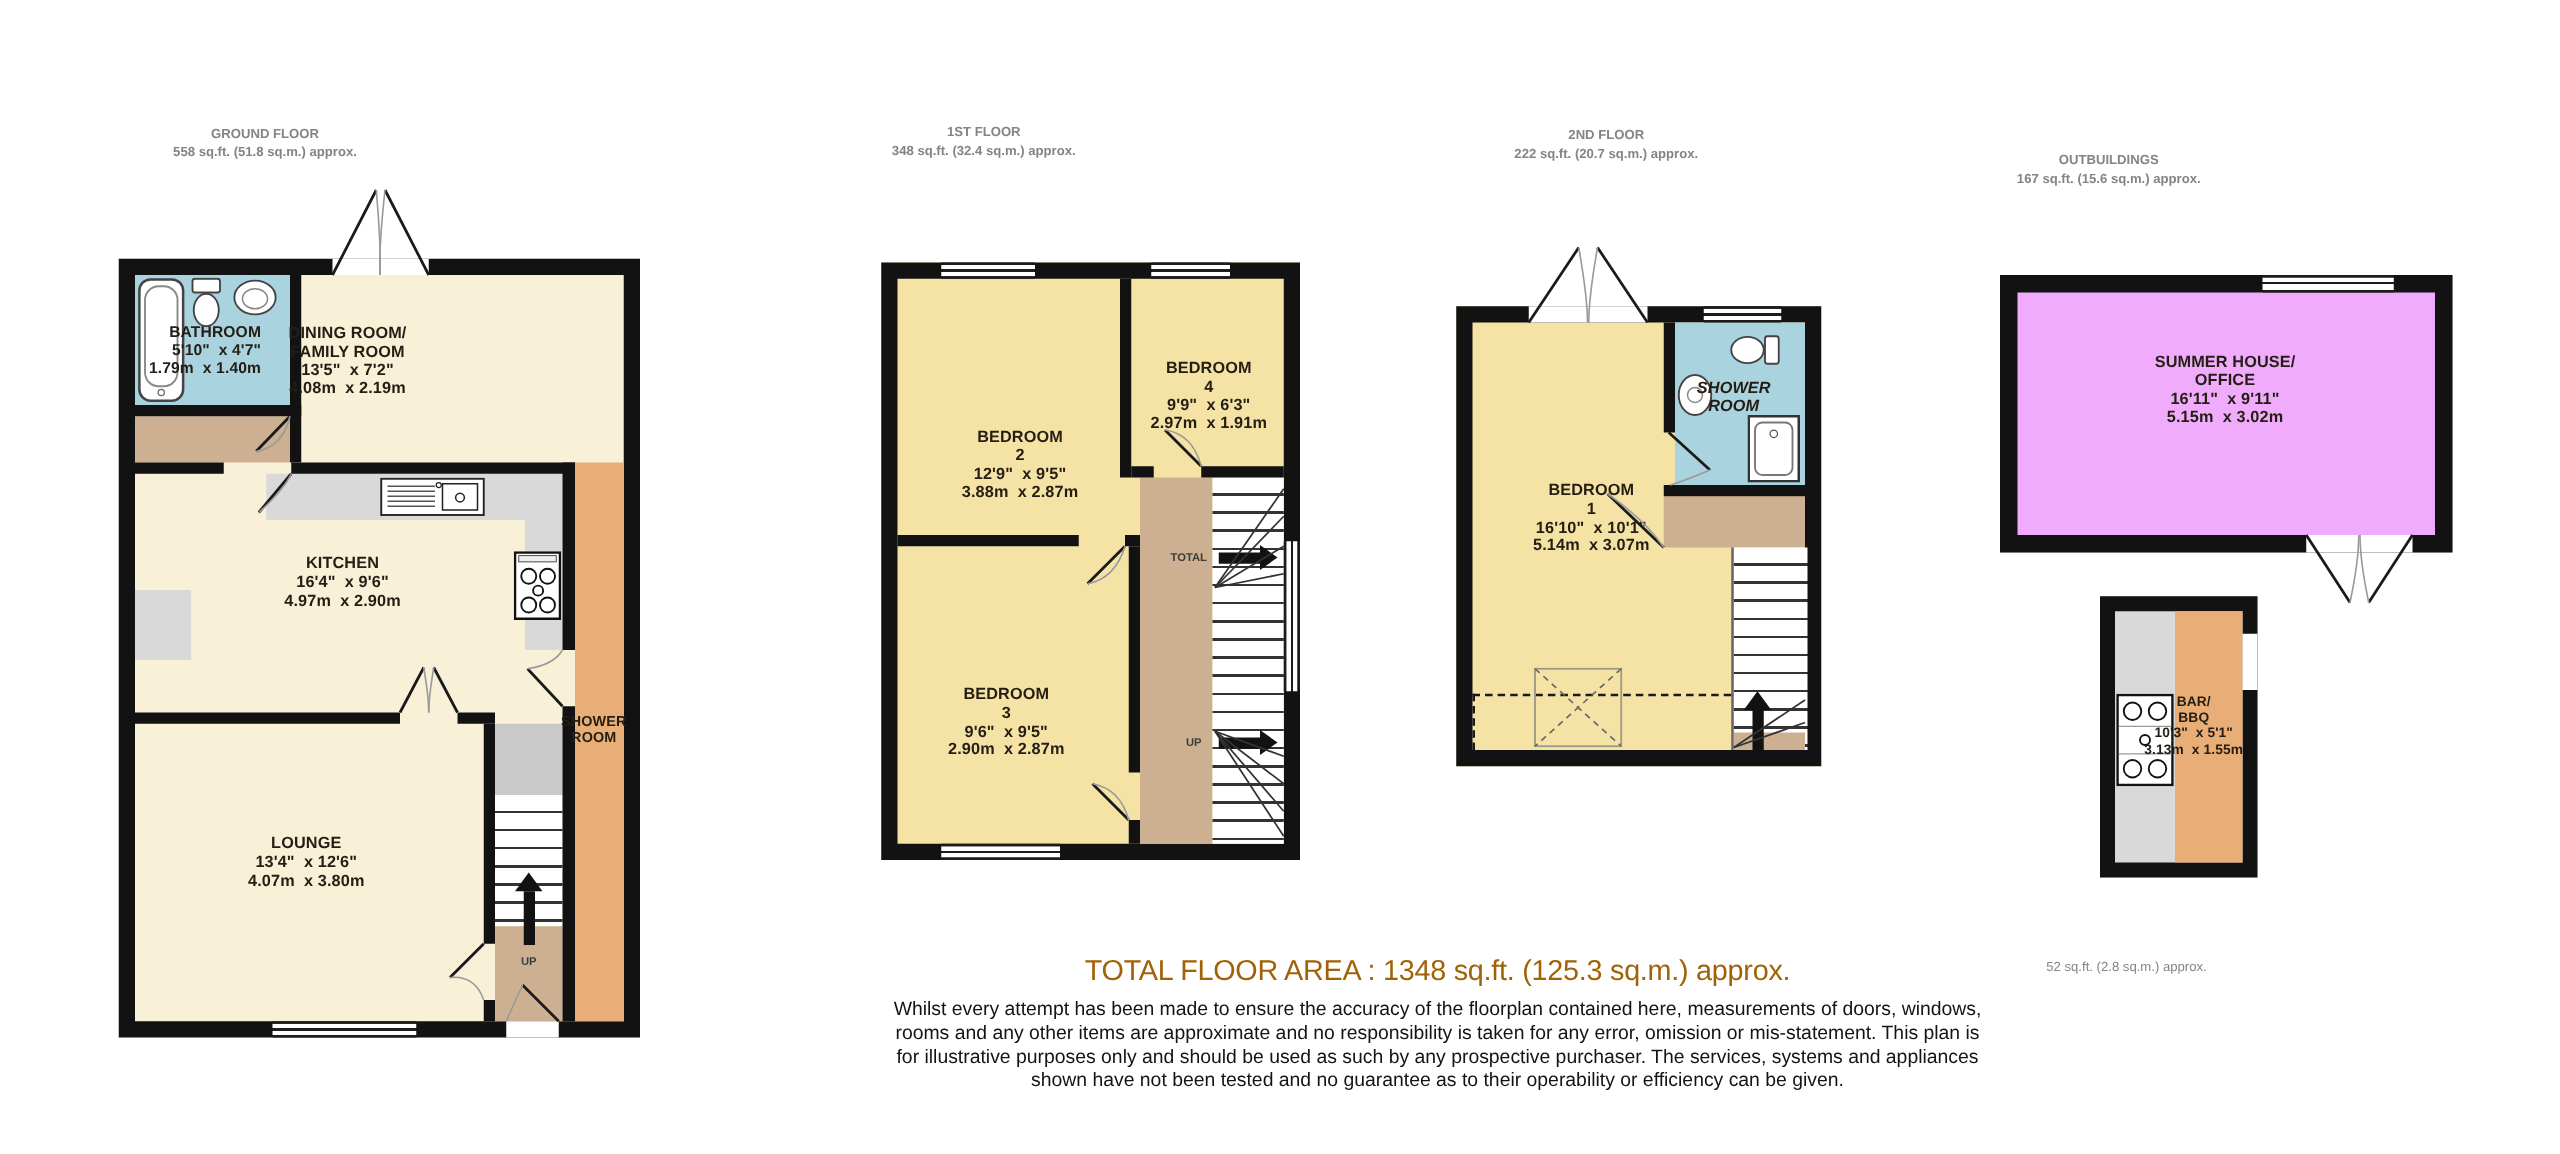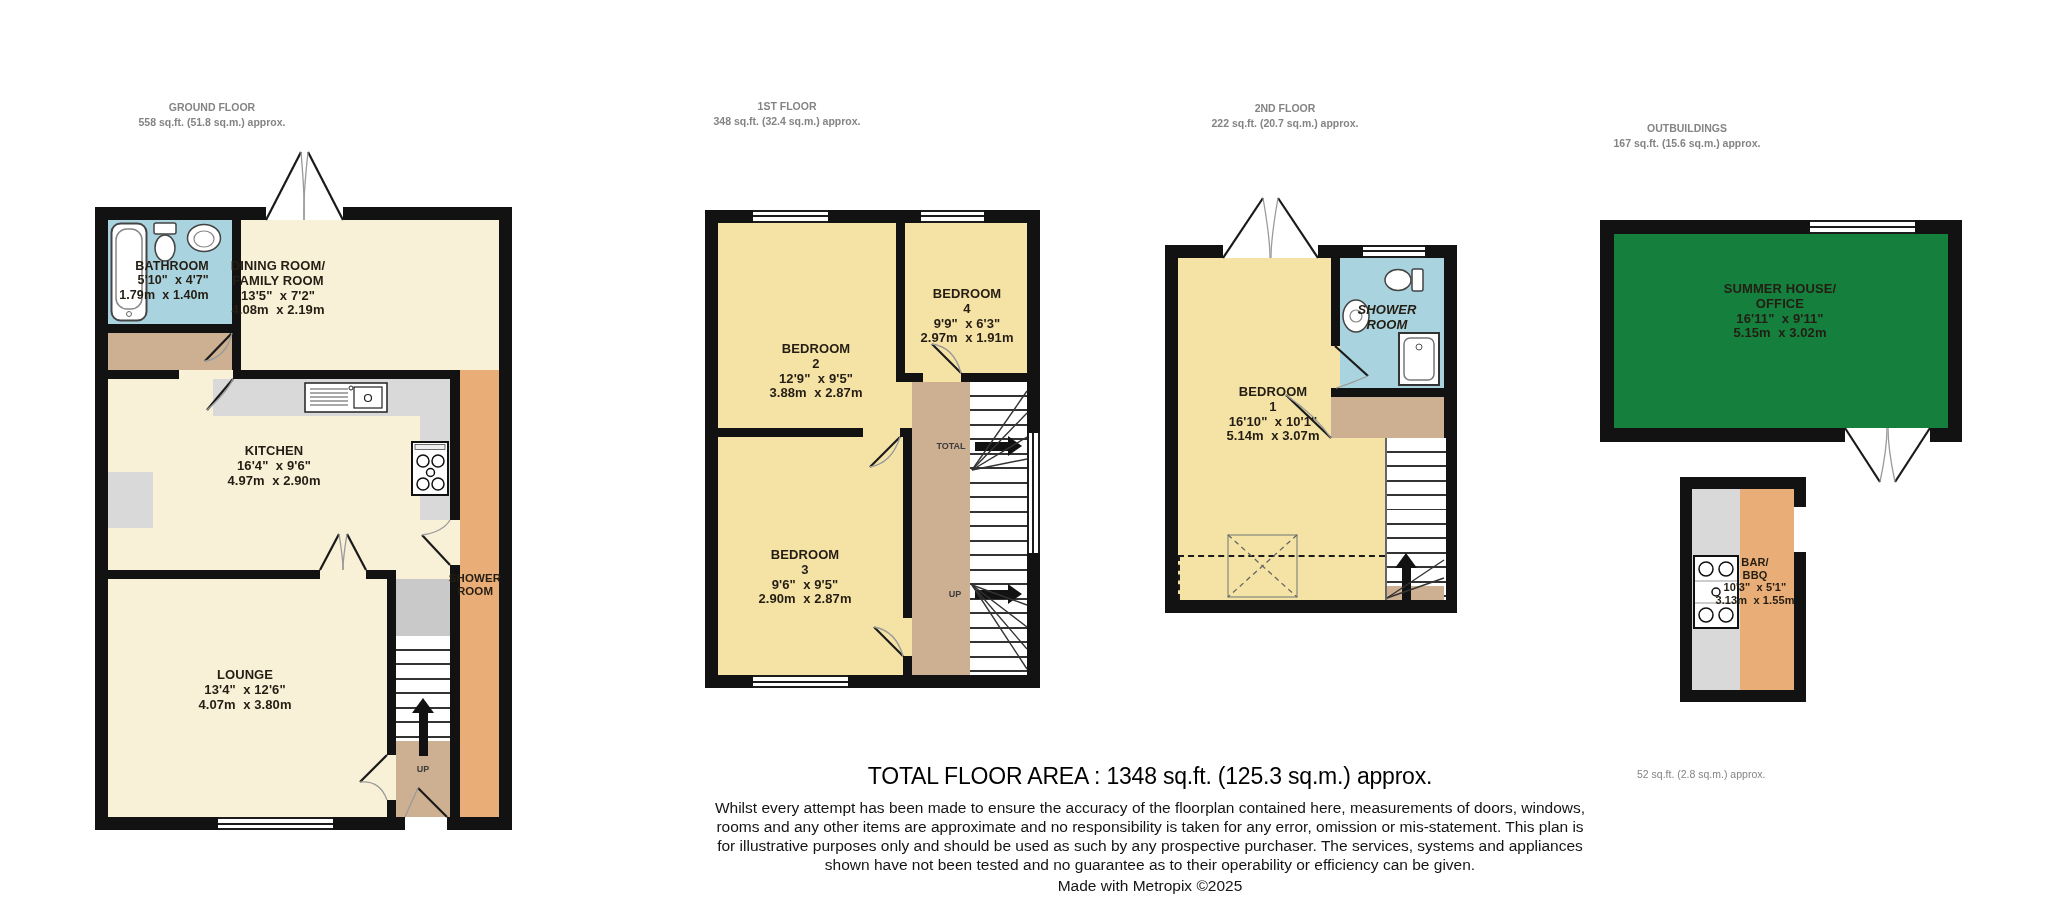--- a/index.html
+++ b/index.html
@@ -24,21 +24,21 @@
   
   .au{position:absolute;width:22px;}
   .au .h{width:0;height:0;border-left:11px solid transparent;border-right:11px solid transparent;border-bottom:15px solid #121212;}
   .au .s{width:9px;background:#121212;margin:0 auto;}
   .ar{position:absolute;display:flex;align-items:center;}
   .ar .s{height:9px;background:#121212;}
   .ar .h{width:0;height:0;border-top:10px solid transparent;border-bottom:10px solid transparent;border-left:14px solid #121212;}
   .dash-h{position:absolute;border-top:2.5px dashed #1a1a1a;}
   .dash-v{position:absolute;border-left:2.5px dashed #1a1a1a;}
   .footer{position:absolute;left:710px;top:763px;width:880px;text-align:center;}
-  .total{font-size:23px;color:#000000;margin-bottom:9px;letter-spacing:-.2px;}
+  .total{font-size:23px;color:#a16207;margin-bottom:9px;letter-spacing:-.2px;}
   .disc{font-size:15.5px;color:#141414;line-height:1.22;}
   .credit{font-size:15.5px;color:#141414;margin-top:2px;}
   .note{position:absolute;color:#848484;font-size:10.5px;white-space:nowrap;}
 </style>
 </head>
 <body>
 
 <div id="canvas">
 
   <div class="hdr" style="left:212px;top:100px;">
@@ -294,21 +294,21 @@
         <path d="M190,118 Q166,128 158,130"></path>
           <path d="M108,137 Q138,158 153,180"></path>
       </g>
       <g stroke="#333" stroke-width="1.4">
         <line x1="209" y1="340" x2="266" y2="302"></line>
           <line x1="209" y1="340" x2="266" y2="320"></line>
       </g>
     </svg>
   </div>
 
-  <div class="plan" style="left:1600px;top:220px;width:362px;height:222px;border-width:14px;background:#15803d;">
+  <div class="plan" style="left:1600px;top:220px;width:362px;height:222px;border-width:14px;background:#f0abfc;">
     <div class="win-h" style="left:196px;top:-14px;width:105px;height:14px;"></div>
     <div class="gap" style="left:231px;bottom:-14px;width:85px;height:14px;"></div>
     <div class="rlabel" style="left:166px;top:78px;">SUMMER HOUSE/
 OFFICE
 16'11"  x 9'11"
 5.15m  x 3.02m</div>
     <svg class="ovl" width="334" height="194">
       <g stroke="#1a1a1a" stroke-width="2.2" fill="none">
         <path d="M231,194 L266,248"></path>
           <path d="M316,194 L281,248"></path>
@@ -339,16 +339,15 @@
 BBQ
 10'3"  x 5'1"
 3.13m  x 1.55m</div>
   </div>
 
   <div class="note" style="left:1637px;top:768px;">52 sq.ft. (2.8 sq.m.) approx.</div>
 
   <div class="footer">
     <div class="total">TOTAL FLOOR AREA : 1348 sq.ft. (125.3 sq.m.) approx.</div>
     <div class="disc">Whilst every attempt has been made to ensure the accuracy of the floorplan contained here, measurements of doors, windows, rooms and any other items are approximate and no responsibility is taken for any error, omission or mis-statement. This plan is for illustrative purposes only and should be used as such by any prospective purchaser. The services, systems and appliances shown have not been tested and no guarantee as to their operability or efficiency can be given.</div>
-    <div class="credit">Made with Metropix ©2025</div>
   </div>
 
 </div>
 
 </body></html>

